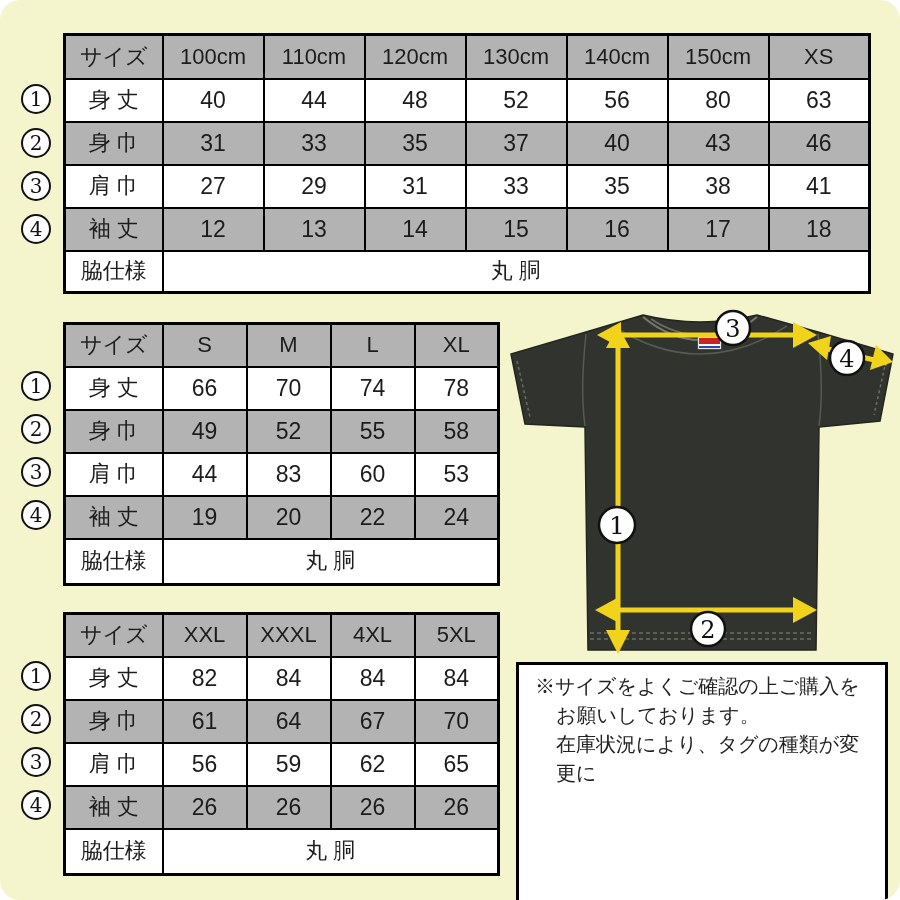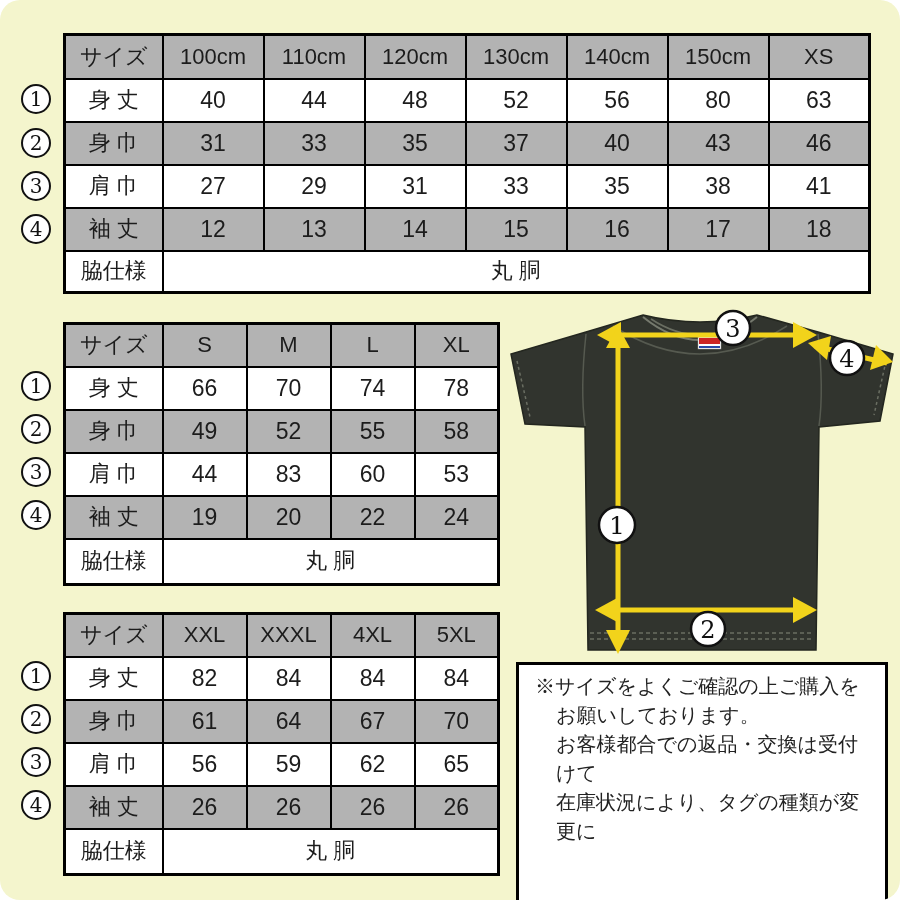--- a/index.html
+++ b/index.html
@@ -289,18 +289,17 @@
     </g>
     <g>
       <circle cx="213" cy="329" r="17" fill="#fff" stroke="#111" stroke-width="2.5"></circle>
       <text x="213" y="338" text-anchor="middle" font-family="DejaVu Serif,serif" font-size="24" fill="#111">2</text>
     </g>
   </svg>
 
   <div class="note">
     <div class="ln first">※サイズをよくご確認の上ご購入を</div>
     <div class="ln">お願いしております。</div>
-    <div class="ln">お客様都合での返品・交換は受付けて</div>
     <div class="ln">在庫状況により、タグの種類が変更に</div>
 
   </div>
 
 </div>
 
 </body></html>

